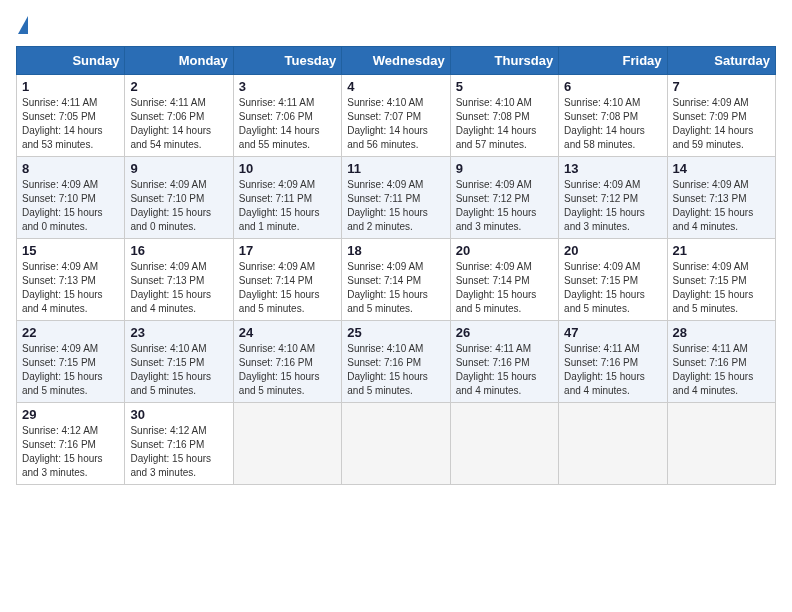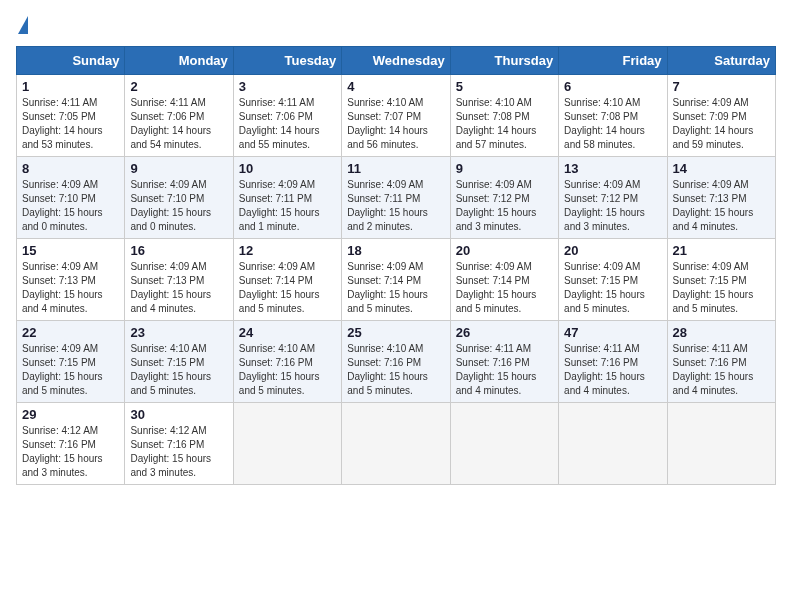--- a/index.html
+++ b/index.html
@@ -192,21 +192,21 @@
       <tr>
         <td>
           <span class="day-number">15</span>
           <div class="day-info">Sunrise: 4:09 AM<br>Sunset: 7:13 PM<br>Daylight: 15 hours and 4 minutes.</div>
         </td>
         <td>
           <span class="day-number">16</span>
           <div class="day-info">Sunrise: 4:09 AM<br>Sunset: 7:13 PM<br>Daylight: 15 hours and 4 minutes.</div>
         </td>
         <td>
-          <span class="day-number">12</span>
+          <span class="day-number">17</span>
           <div class="day-info">Sunrise: 4:09 AM<br>Sunset: 7:14 PM<br>Daylight: 15 hours and 5 minutes.</div>
         </td>
         <td>
           <span class="day-number">18</span>
           <div class="day-info">Sunrise: 4:09 AM<br>Sunset: 7:14 PM<br>Daylight: 15 hours and 5 minutes.</div>
         </td>
         <td>
           <span class="day-number">20</span>
           <div class="day-info">Sunrise: 4:09 AM<br>Sunset: 7:14 PM<br>Daylight: 15 hours and 5 minutes.</div>
         </td>

